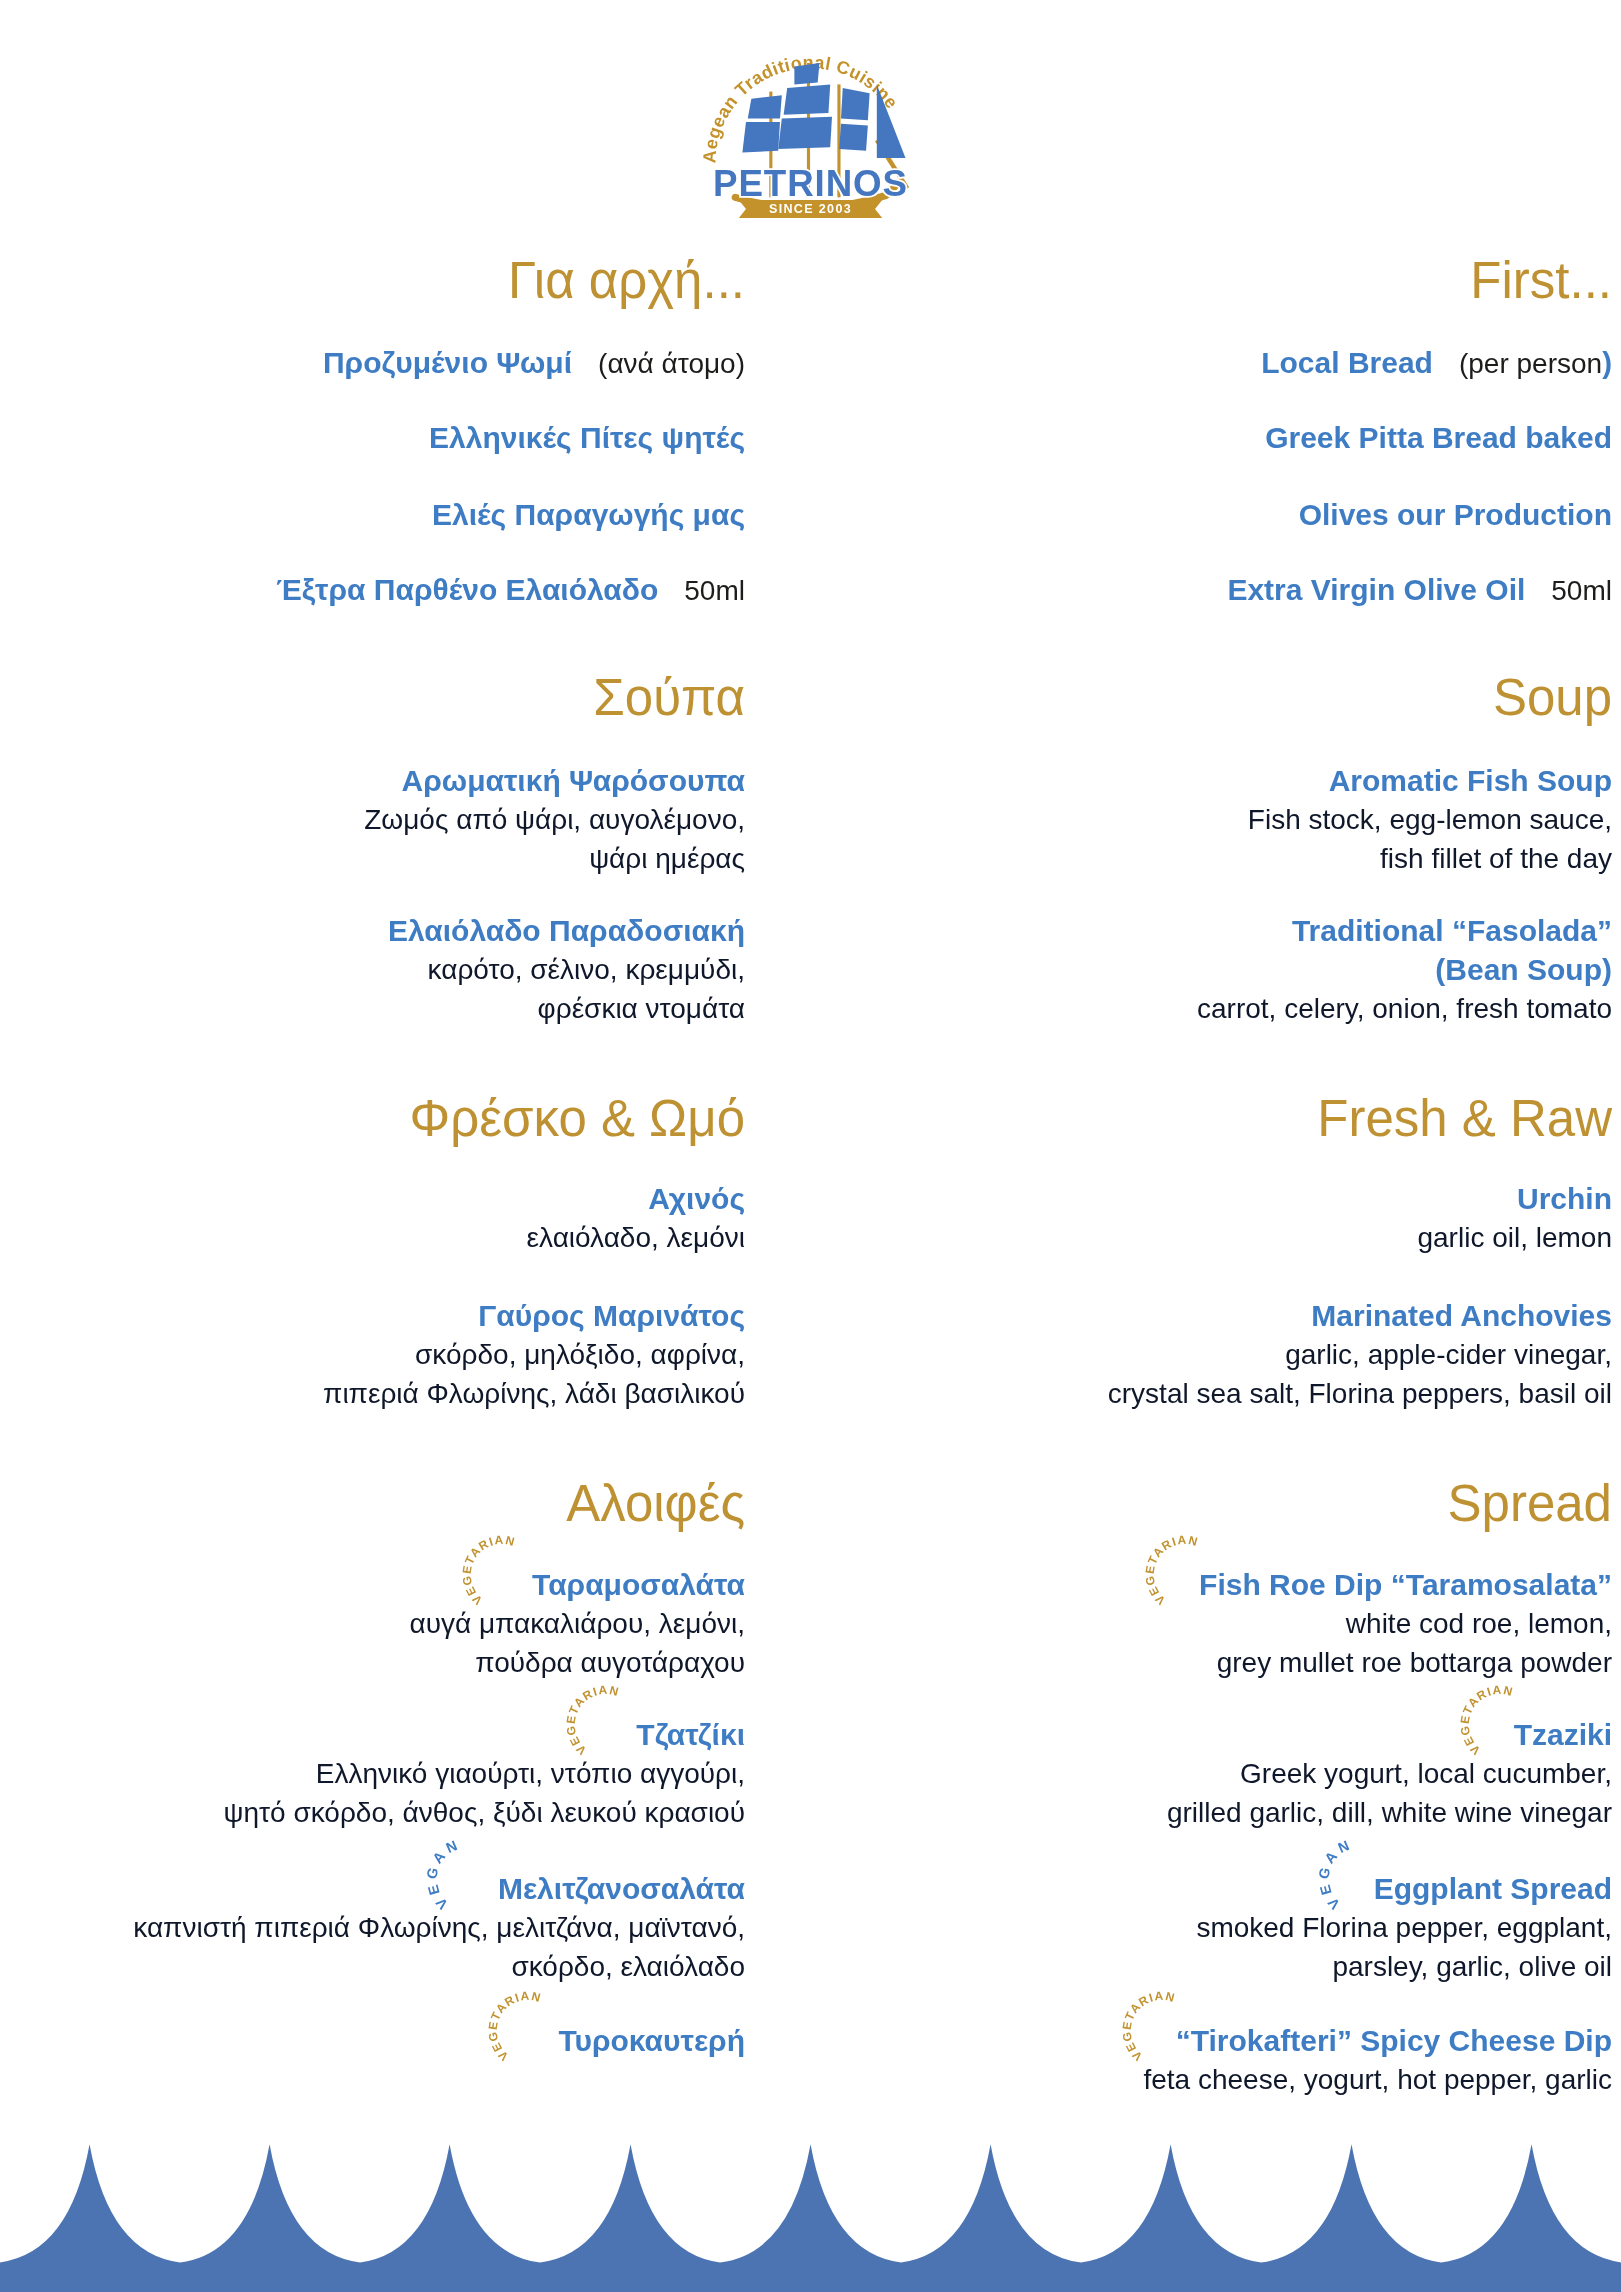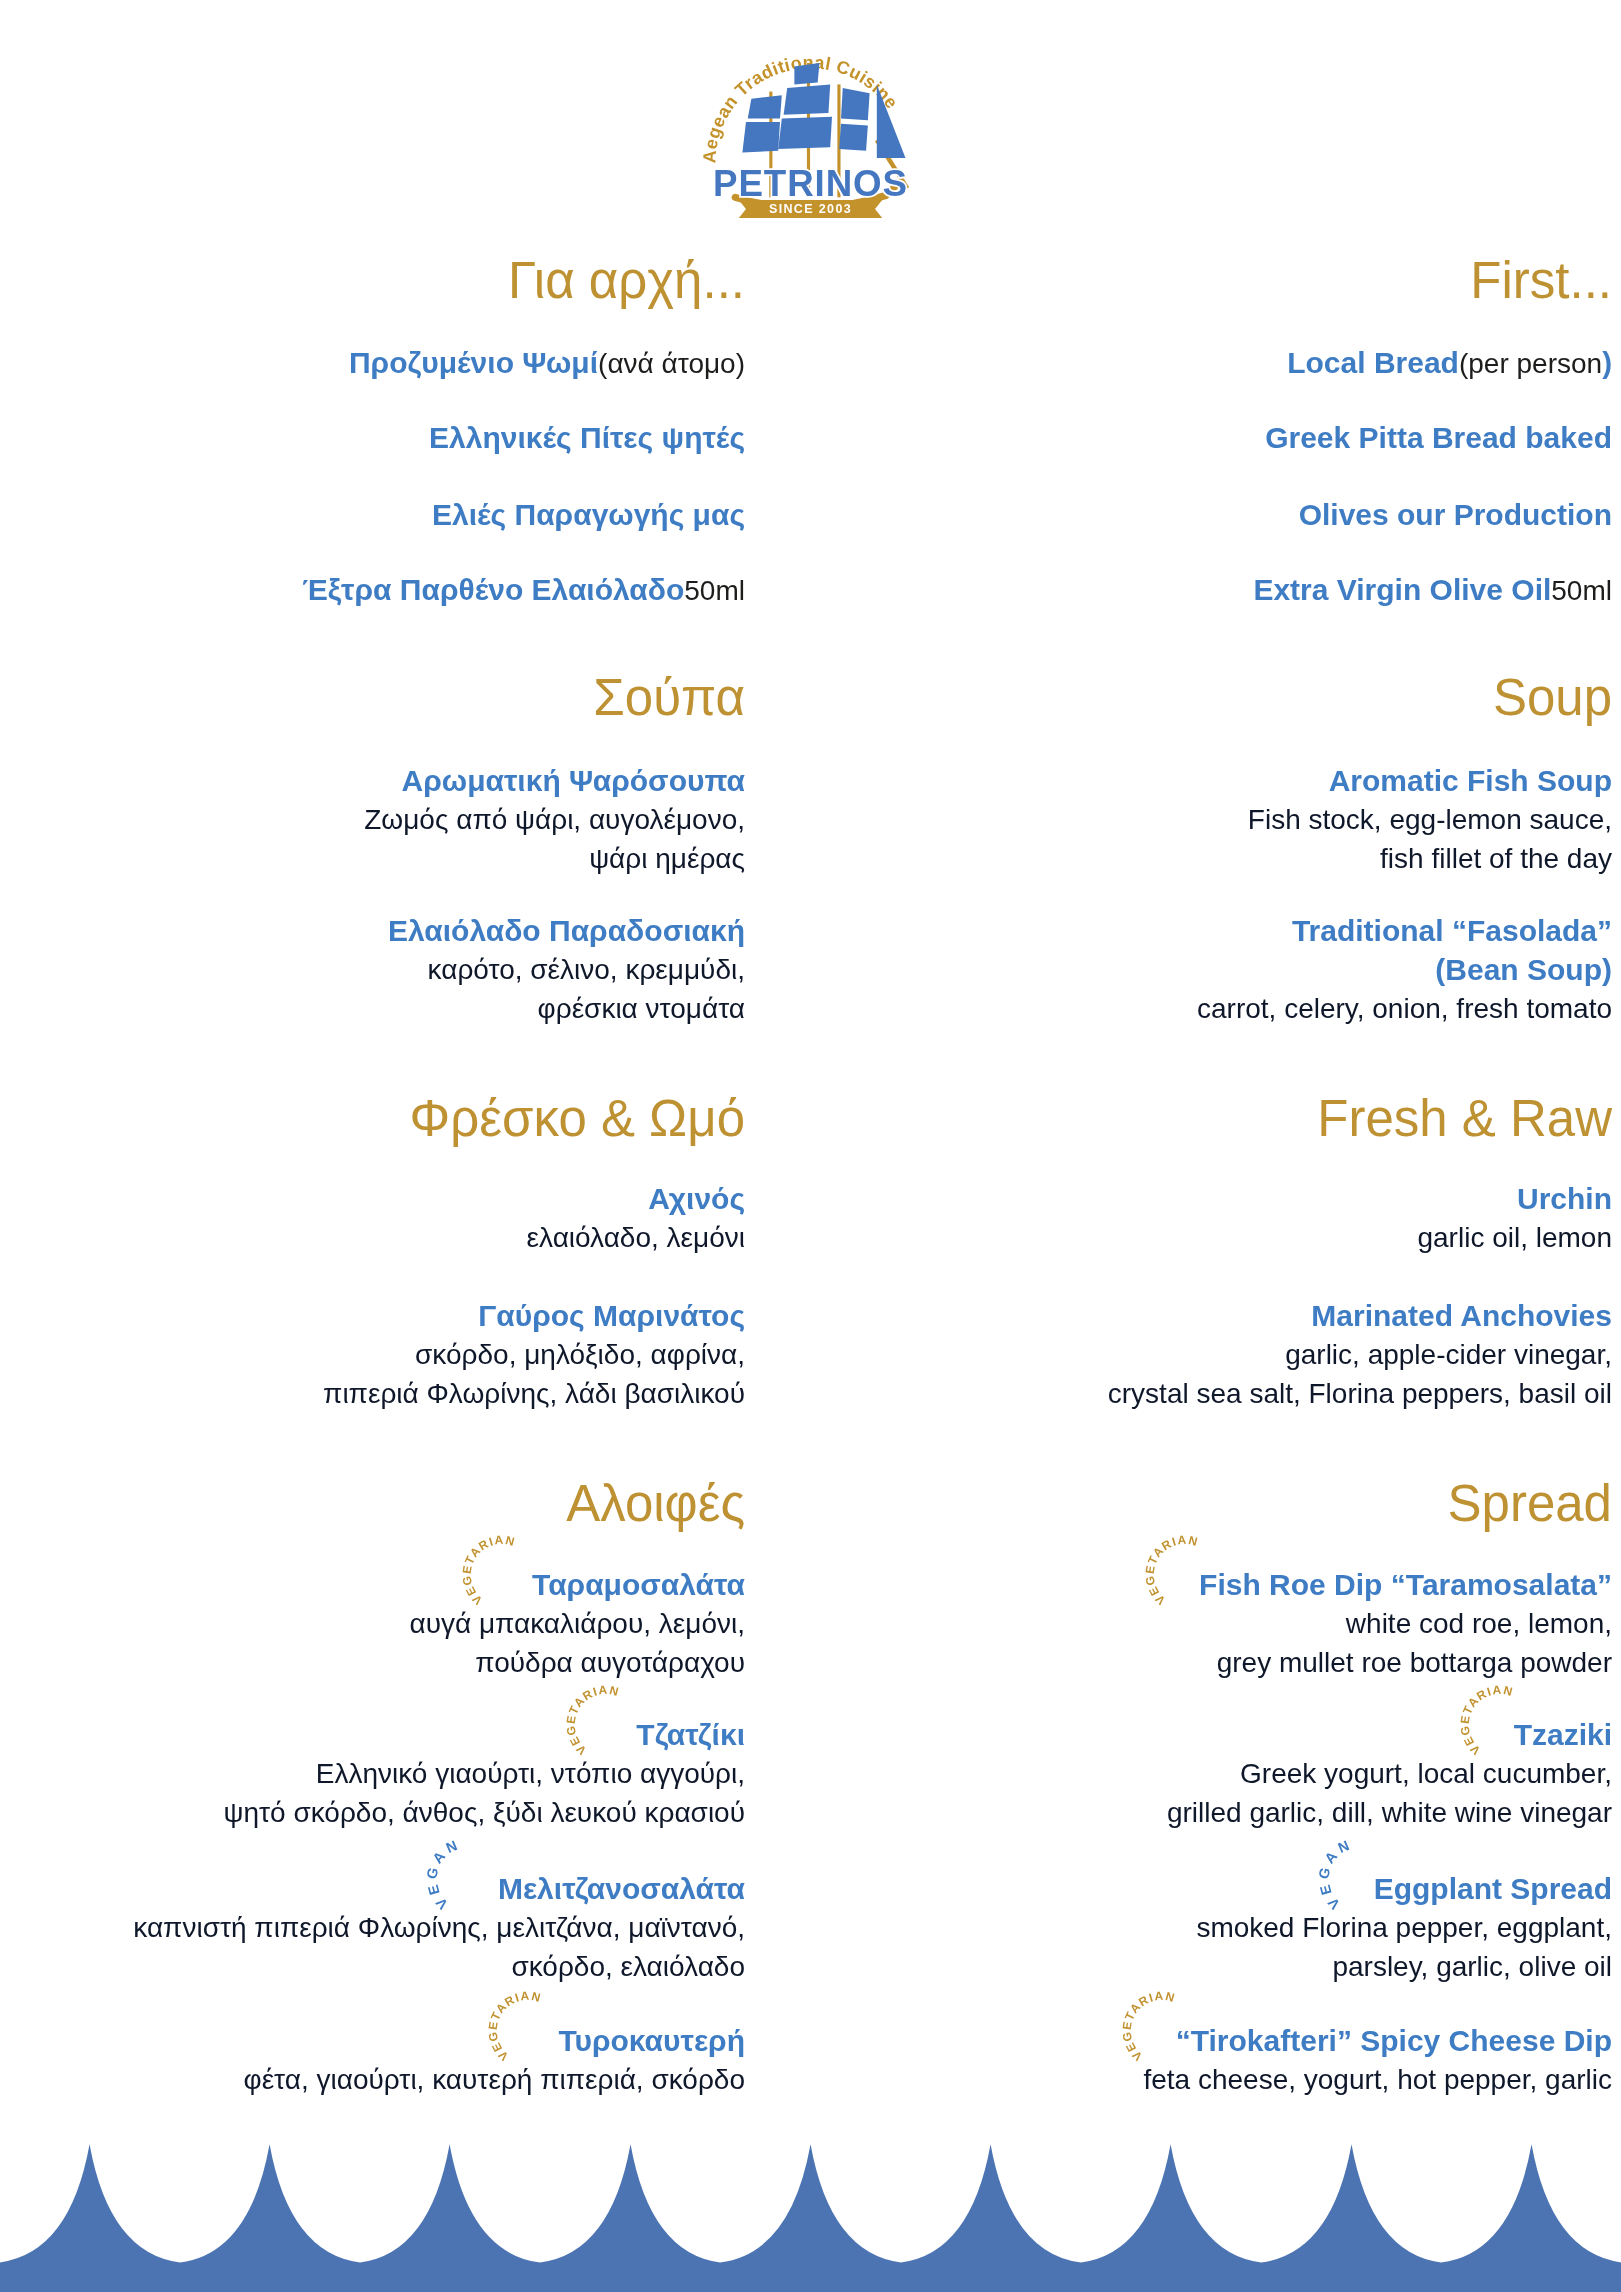--- a/index.html
+++ b/index.html
@@ -3,21 +3,21 @@
 <meta charset="utf-8">
 <style>
   html,body{margin:0;padding:0;background:#ffffff;}
   .page{position:relative;width:1622px;height:2293px;background:#ffffff;overflow:hidden;
         font-family:"Liberation Sans","DejaVu Sans",sans-serif;}
   .row{position:absolute;left:0;width:1622px;height:0;}
   .g{position:absolute;top:0;left:0;width:745px;text-align:right;}
   .e{position:absolute;top:0;left:885px;width:727px;text-align:right;}
   .sec-h{font-size:51px;line-height:56px;font-weight:normal;color:#BE9132;}
   .name{font-size:30px;line-height:39px;font-weight:bold;color:#3E7CC4;}
-  .note{font-size:28px;font-weight:normal;color:#1D1D1B;margin-left:0;}
+  .note{font-size:28px;font-weight:normal;color:#1D1D1B;margin-left:26px;}
   .note-close{font-size:29.6px;font-weight:bold;color:#3E7CC4;}
   .desc{font-size:28px;line-height:39px;color:#0f172a;}
   .badged{position:relative;display:inline-block;}
   .badge{position:absolute;left:-72px;bottom:-7.2px;width:82px;height:82px;overflow:visible;}
   .e .badged{margin-left:50px;}
   .e .badge{left:-56px;}
   .badge-text{fill:#C1922F;font-size:17.5px;font-weight:bold;letter-spacing:1.8px;}
   .badge-text.vegan{fill:#3E7CC4;font-size:21px;letter-spacing:6px;}
   .wave{position:absolute;left:0;bottom:0;width:1622px;height:154px;display:block;}
   .logo{position:absolute;left:694px;top:36px;width:233px;height:190px;overflow:visible;}
@@ -233,21 +233,20 @@
       <div class="desc">smoked Florina pepper, eggplant,</div>
       <div class="desc">parsley, garlic, olive oil</div>
     </div>
   </div>
 
   <div class="row" style="top:2021px">
     <div class="g">
       <div class="name"><span class="badged"><svg class="badge" viewBox="0 0 120 120" style="font-size:34px">
               <text class="badge-text"><textPath href="#arc-badge" xlink:href="#arc-badge">VEGETARIAN</textPath></text>
             </svg><span>Τυροκαυτερή</span></span></div>
-      <div class="desc">φέτα, γιαούρτι, καυτερή πιπεριά, σκόρδο</div>
     </div>
     <div class="e">
       <div class="name"><span class="badged"><svg class="badge" viewBox="0 0 120 120" style="font-size:34px">
               <text class="badge-text"><textPath href="#arc-badge" xlink:href="#arc-badge">VEGETARIAN</textPath></text>
             </svg><span>“Tirokafteri” Spicy Cheese Dip</span></span></div>
       <div class="desc">feta cheese,  yogurt, hot pepper, garlic</div>
     </div>
   </div>
 
   <svg class="wave" viewBox="0 0 1811 172" preserveAspectRatio="none">

